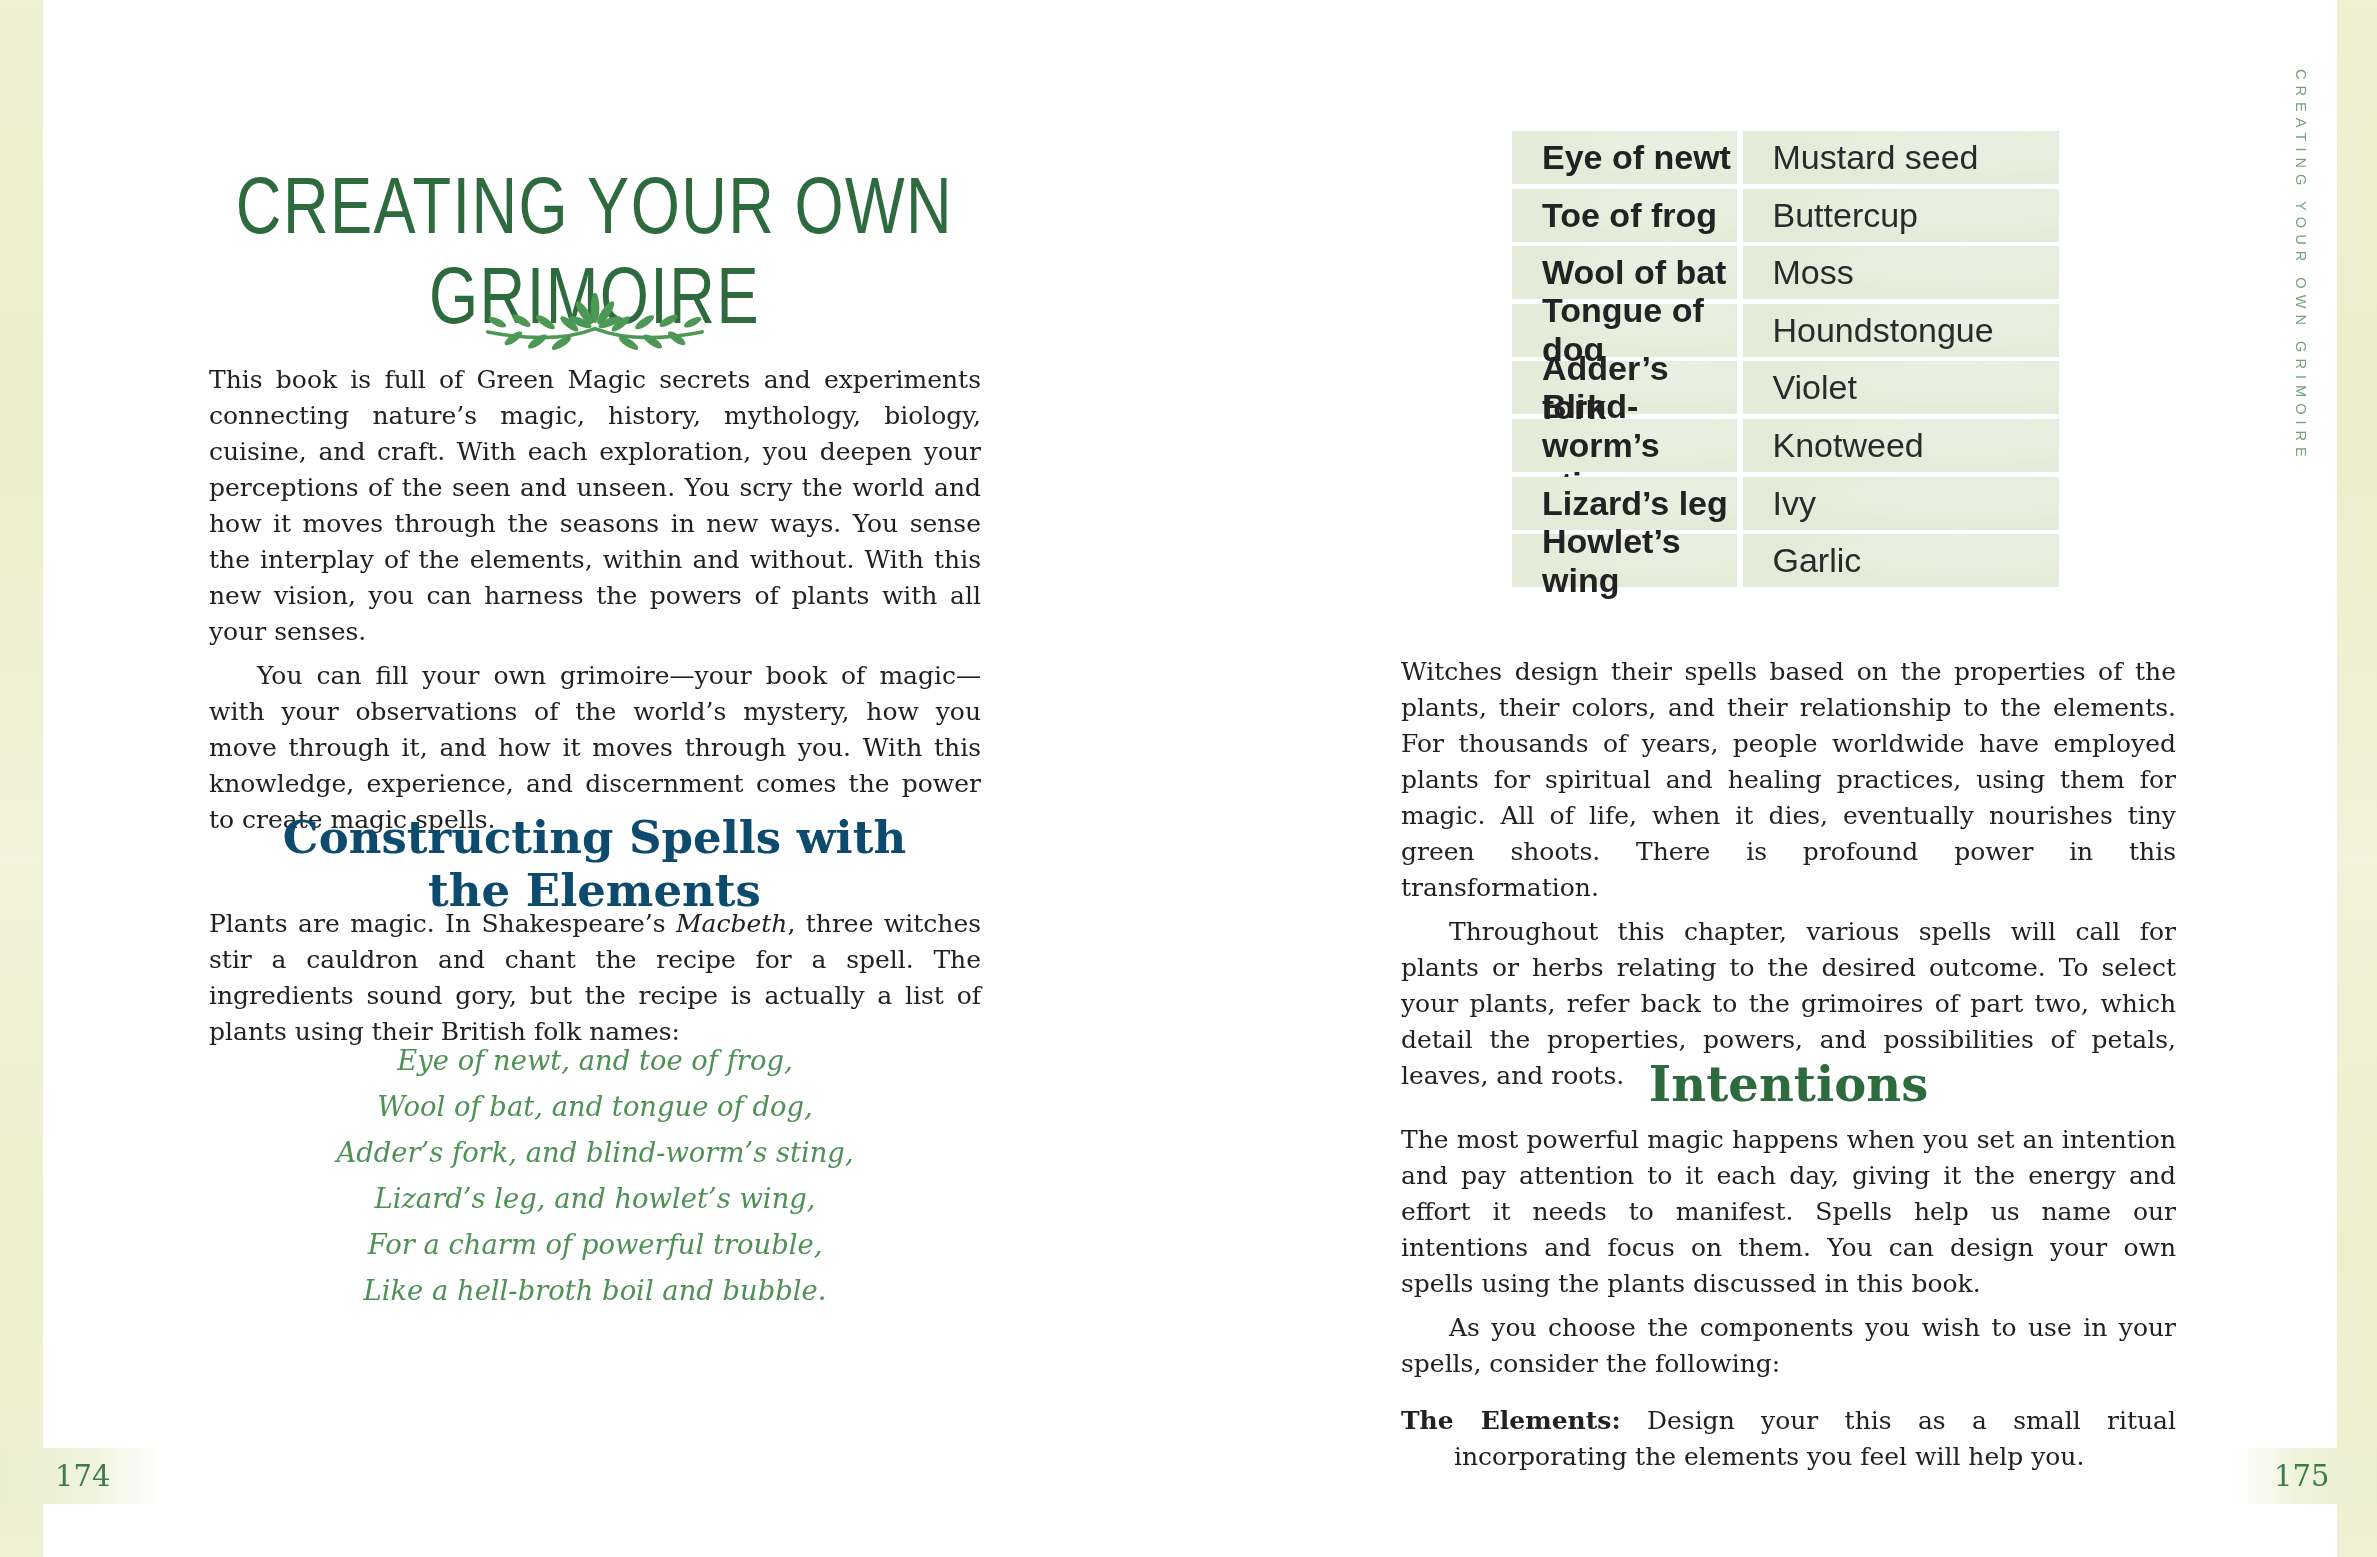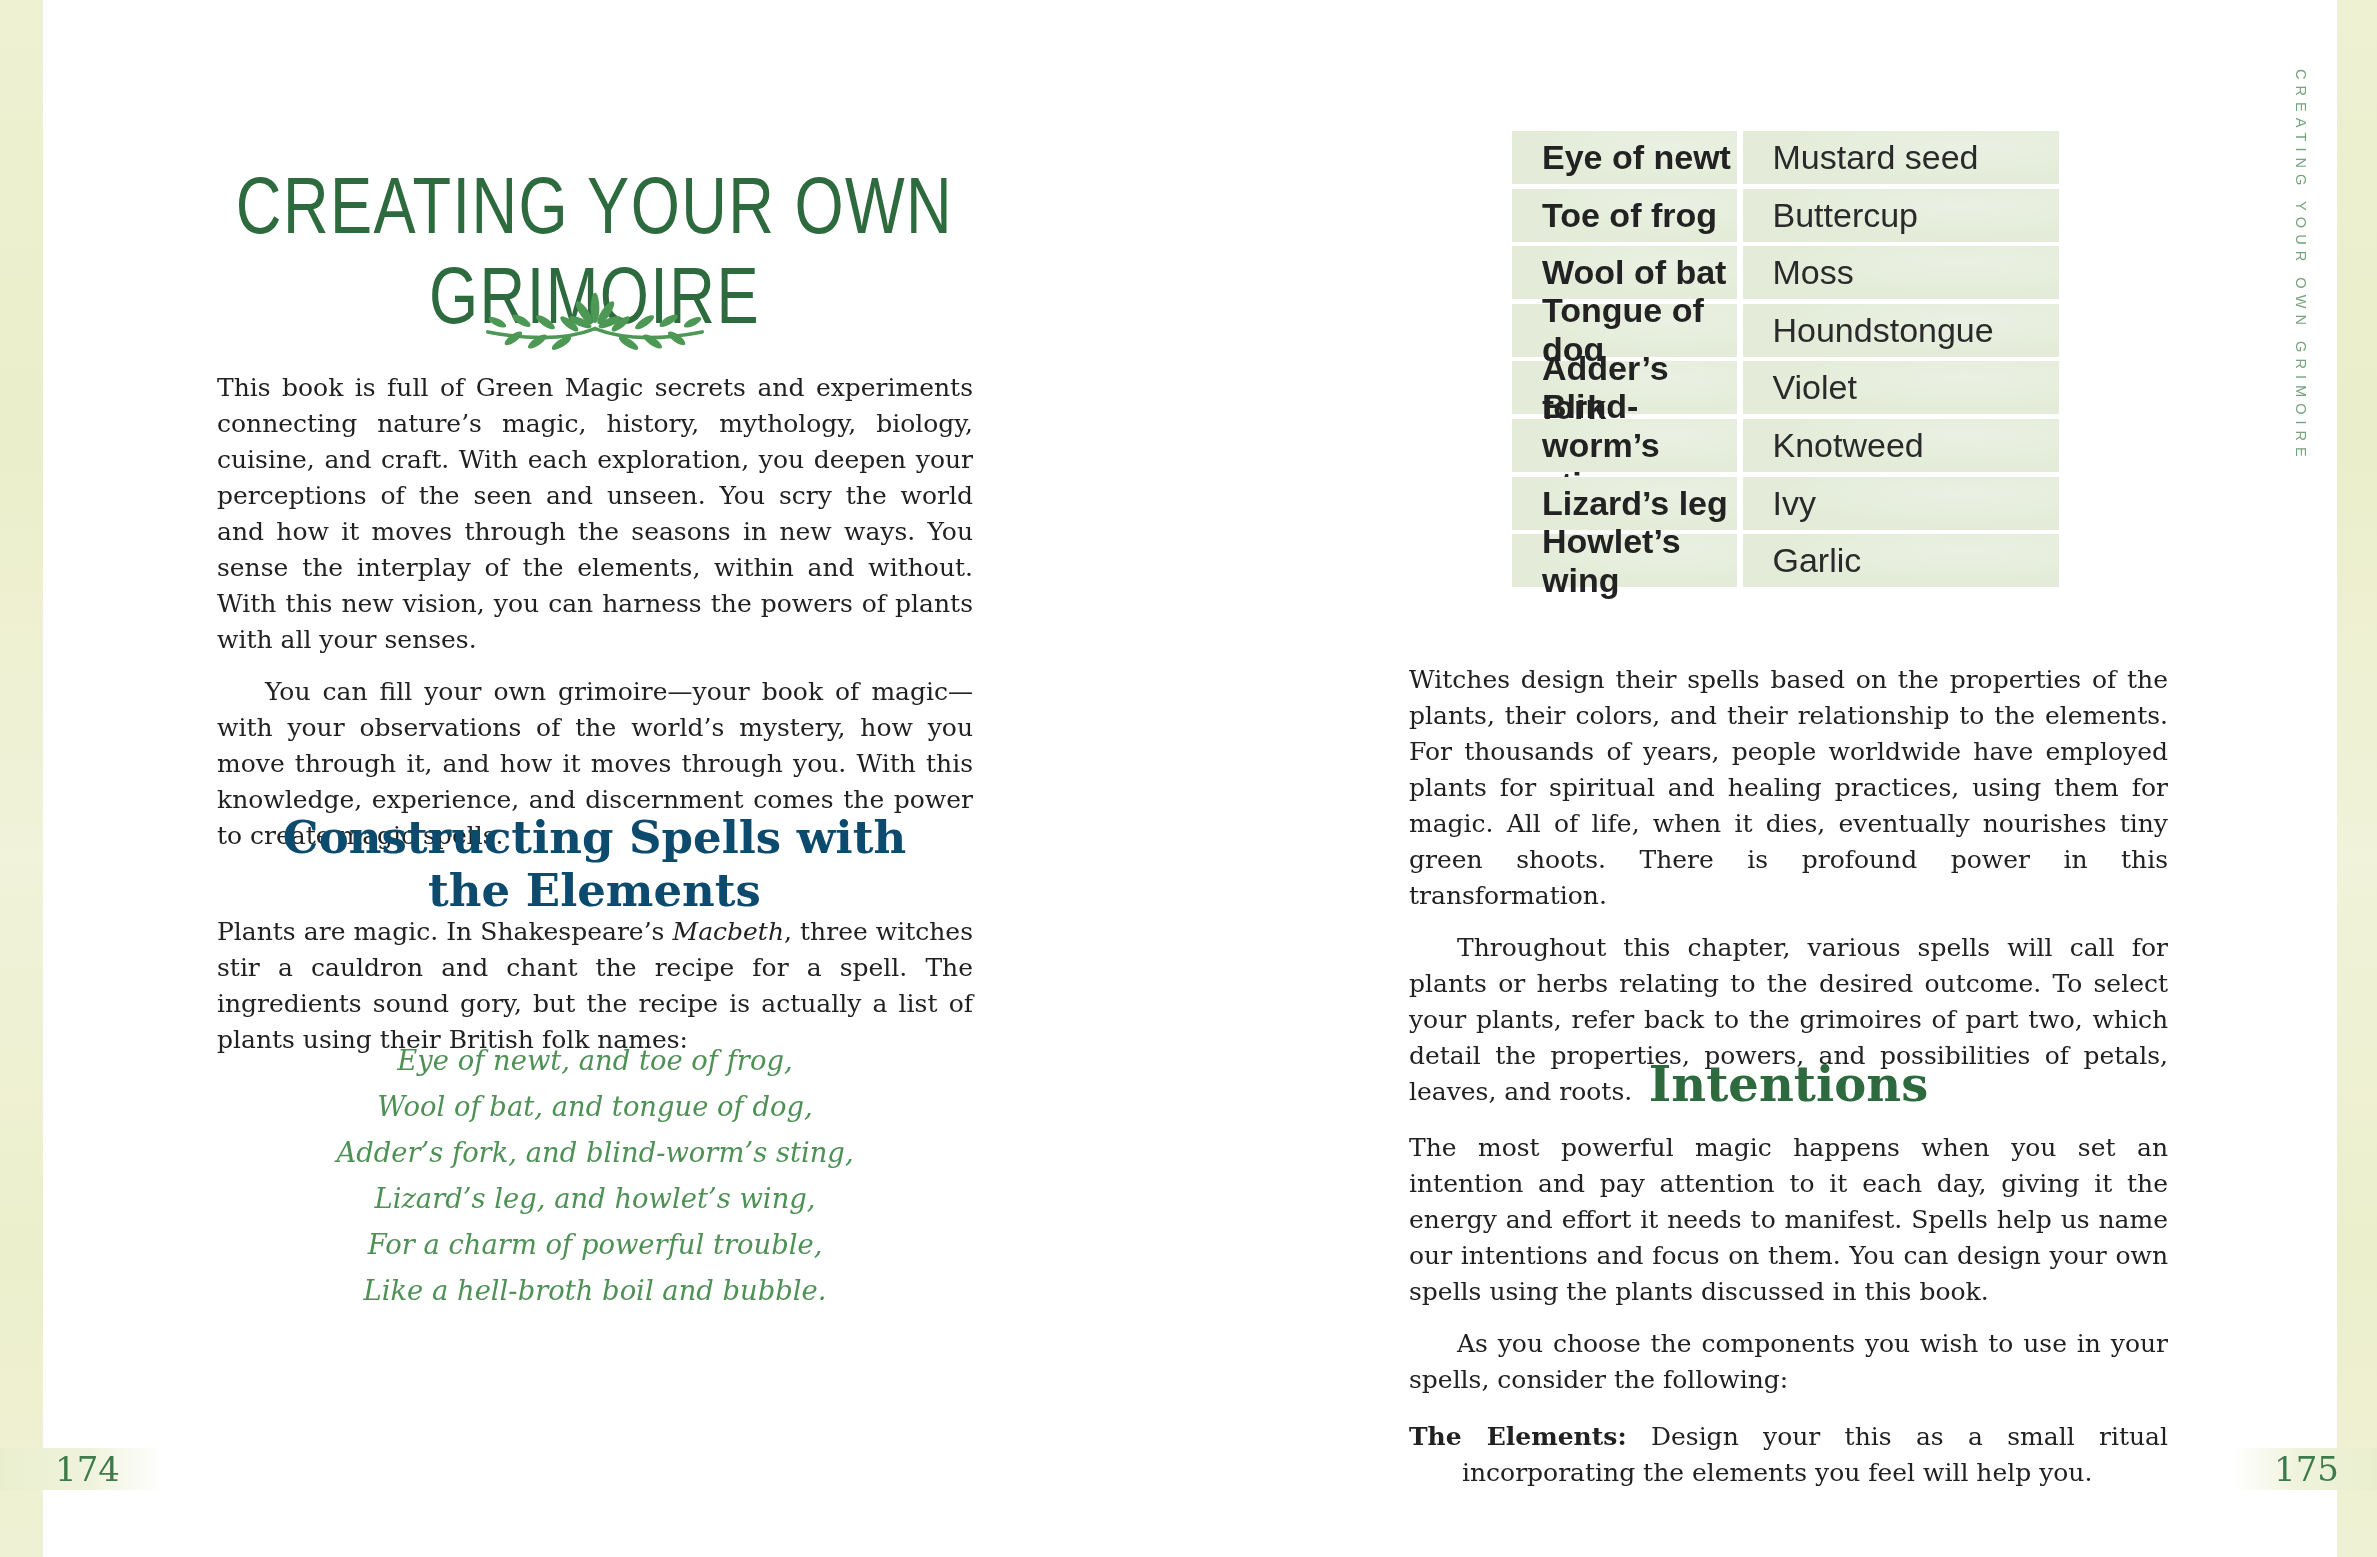--- a/index.html
+++ b/index.html
@@ -6,37 +6,37 @@
   #stage{
     position:relative;width:2377px;height:1557px;background:#ffffff;overflow:hidden;
     font-family:"DejaVu Serif", serif;color:#212121;
   }
   
   .edge-band{position:absolute;top:0;height:1557px;
     background:linear-gradient(180deg,#eef1d2 0%,#ebeeca 28%,#f1f3da 55%,#ecefcc 80%,#eff1d4 100%);}
   #edge-left{left:0;width:43px;}
   #edge-right{left:2337px;width:40px;}
   
-  .num-band{position:absolute;top:1448px;height:42px;display:flex;align-items:center;
-    font-family:"DejaVu Serif",serif;font-size:34px;color:#3e7b4a;}
+  .num-band{position:absolute;top:1448px;height:56px;display:flex;align-items:center;
+    font-family:"DejaVu Serif",serif;font-size:29px;color:#3e7b4a;}
   #band-174{left:0;width:163px;padding-left:55px;box-sizing:border-box;
     background:linear-gradient(90deg,#e9efce 0%,#eff3dc 55%,rgba(239,243,220,0) 100%);}
   #band-175{left:2233px;width:144px;padding-left:41px;box-sizing:border-box;
     background:linear-gradient(270deg,#e9efce 0%,#eff3dc 55%,rgba(239,243,220,0) 100%);}
   
   #title{
     position:absolute;left:110px;top:108px;width:969px;text-align:center;
     font-family:"Liberation Sans",sans-serif;font-weight:400;color:#2d6b3f;
     font-size:79px;line-height:90px;letter-spacing:1.8px;
     transform:scaleX(0.80);transform-origin:50% 0;white-space:nowrap;
   }
   #title span{display:block;}
   #ornament{position:absolute;left:475px;top:279px;width:240px;height:77px;}
   .flow{position:absolute;font-size:25px;line-height:36px;text-align:justify;}
-  .flow p{margin:16px;}
+  .flow p{margin:8px;}
   .indent{text-indent:48px;}
   #intro-flow{left:201px;top:354px;width:788px;}
   #section-heading{
     position:absolute;left:110px;top:774px;width:969px;text-align:center;
     font-family:"DejaVu Serif",serif;color:#0c4a6e;font-size:45px;line-height:53px;
   }
   #section-heading span{display:block;}
   #plants-flow{left:201px;top:898px;width:788px;}
   #verse{
     position:absolute;left:201px;top:1038px;width:788px;text-align:center;

